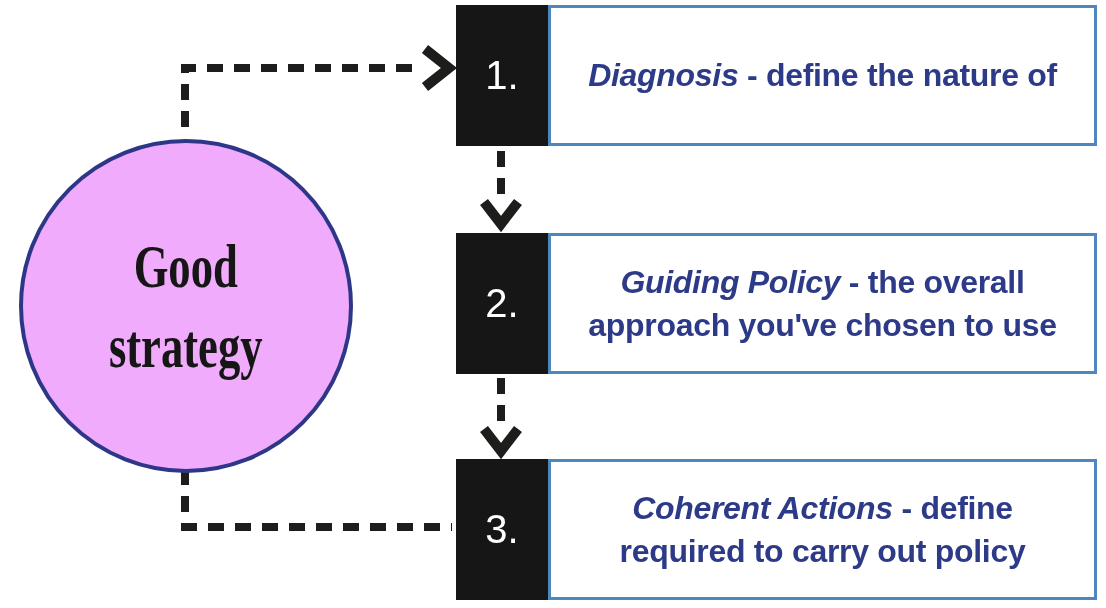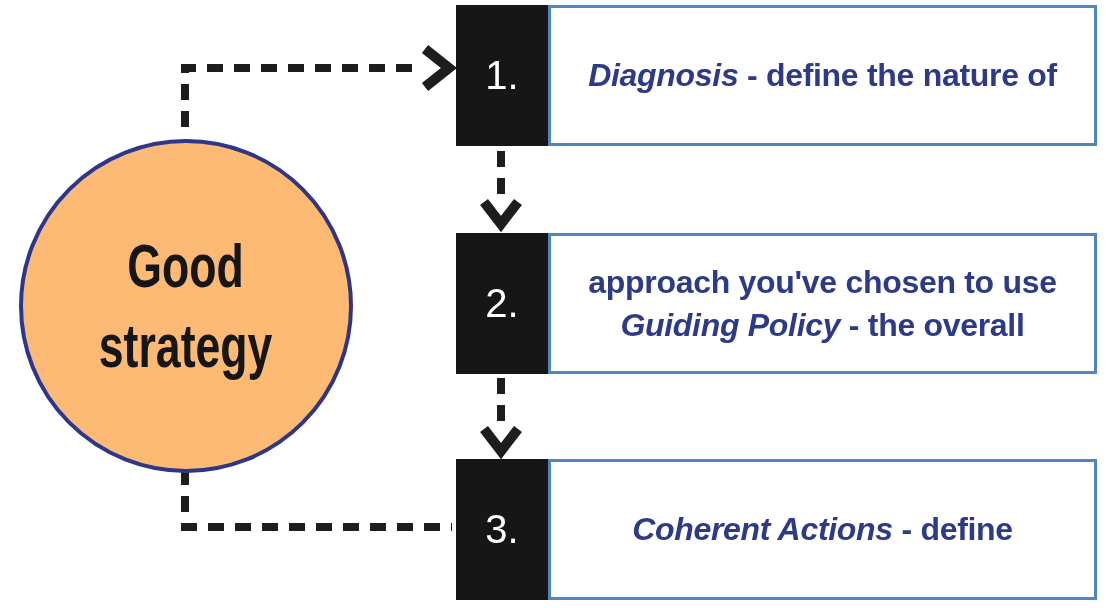--- a/index.html
+++ b/index.html
@@ -35,24 +35,25 @@
     stroke-linecap: butt;
   }
   
   .circle {
     position: absolute;
     left: 19px; top: 139px;
     width: 334px; height: 334px;
     box-sizing: border-box;
     border: 4px solid var(--circle-border, #2e3787);
     border-radius: 50%;
-    background: #fdba74;
+    background: #f0abfc;
     display: flex;
     align-items: center;
     justify-content: center;
+    font-family: Liberation Serif, serif;
   }
   .circle-title {
     transform: scaleX(0.72);
     transform-origin: 50% 50%;
     text-align: center;
     font-size: 62px;
     line-height: 80px;
     font-weight: 700;
     color: var(--ink, #161616);
     letter-spacing: 0px;
@@ -128,27 +129,28 @@
     <div class="text-box">
       <div class="tline"><span class="term">Diagnosis</span><span> - define the nature of</span></div>
     </div>
   </div>
 
   <div class="step-row row2">
     <div class="num-box">
       <span>2.</span>
     </div>
     <div class="text-box">
+      <div class="tline"><span class="term">Guiding Policy</span><span> - the overall</span></div>
       <div class="tline">approach you've chosen to use</div>
-      <div class="tline"><span class="term">Guiding Policy</span><span> - the overall</span></div>
     </div>
   </div>
 
   <div class="step-row row3">
     <div class="num-box">
       <span>3.</span>
     </div>
     <div class="text-box">
       <div class="tline"><span class="term">Coherent Actions</span><span> - define</span></div>
+      <div class="tline">required to carry out policy</div>
     </div>
   </div>
 
 </div>
 
 </body></html>

